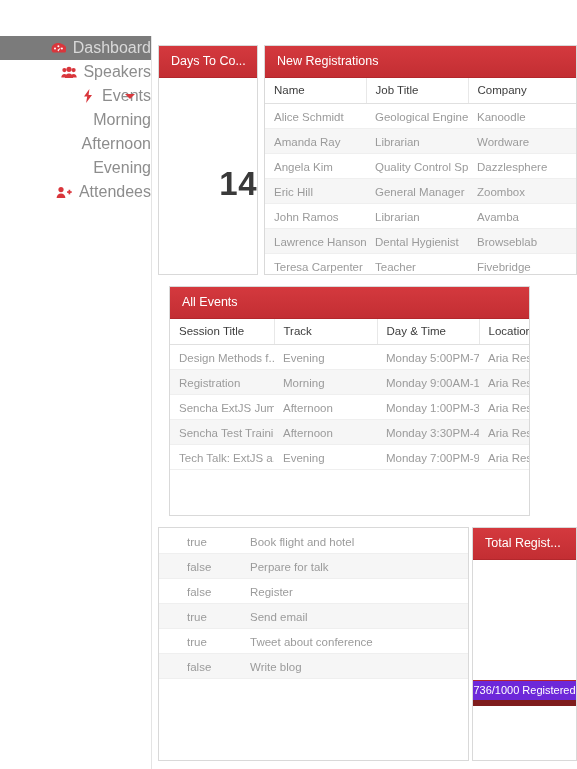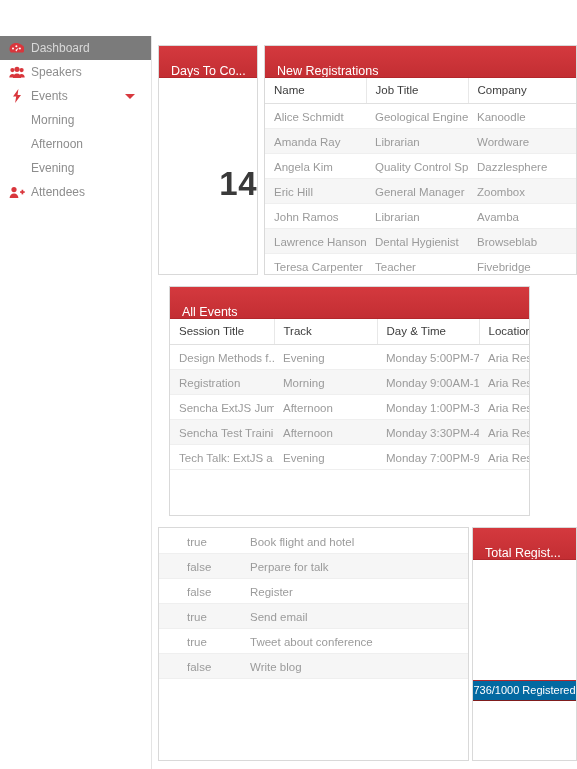--- a/index.html
+++ b/index.html
@@ -56,22 +56,23 @@
     overflow: hidden;
   }
   .nav-item {
     height: 24px;
     display: flex;
     align-items: center;
     padding-left: 8px;
     box-sizing: border-box;
     position: relative;
     color: #8d8d8d;
-    font-size: 12px;
+    font-size: 16px;
     cursor: default;
+    justify-content: flex-end;
   }
   .nav-item.selected {
     background: #7b7b7b;
     color: #d9d9d9;
     width: 151px;
   }
   .nav-item .nav-ico {
     width: 17px;
     height: 16px;
     margin-right: 6px;
@@ -106,21 +107,21 @@
     background: #ffffff;
     border: 1px solid #d9d9d9;
     box-sizing: border-box;
     overflow: hidden;
   }
   .panel-head {
     height: 32px;
     background: linear-gradient(to bottom, #d4393e 0%, #c32e33 100%);
     border-bottom: 1px solid #b3272c;
     display: flex;
-    align-items: flex-end;
+    align-items: center;
     padding-left: 12px;
     box-sizing: border-box;
   }
   .panel-head .panel-title {
     color: #ffffff;
     font-size: 12.5px;
     line-height: 1;
     white-space: nowrap;
     overflow: hidden;
   }
@@ -176,23 +177,23 @@
     letter-spacing: .5px;
   }
 
   
   #reg-bar {
     position: absolute;
     left: -1px;
     right: -1px;
     top: 120px;
     height: 19px;
-    background: #0369a1;
+    background: #6d28d9;
     border-top: 1px solid #b5272c;
-    border-bottom: 1px solid #7f1d1d;
+    border-bottom: 6px solid #7f1d1d;
     display: flex;
     align-items: center;
     justify-content: center;
   }
   #reg-bar .reg-label {
     color: #ffffff;
     font-size: 11px;
     white-space: nowrap;
     line-height: 1;
   }

